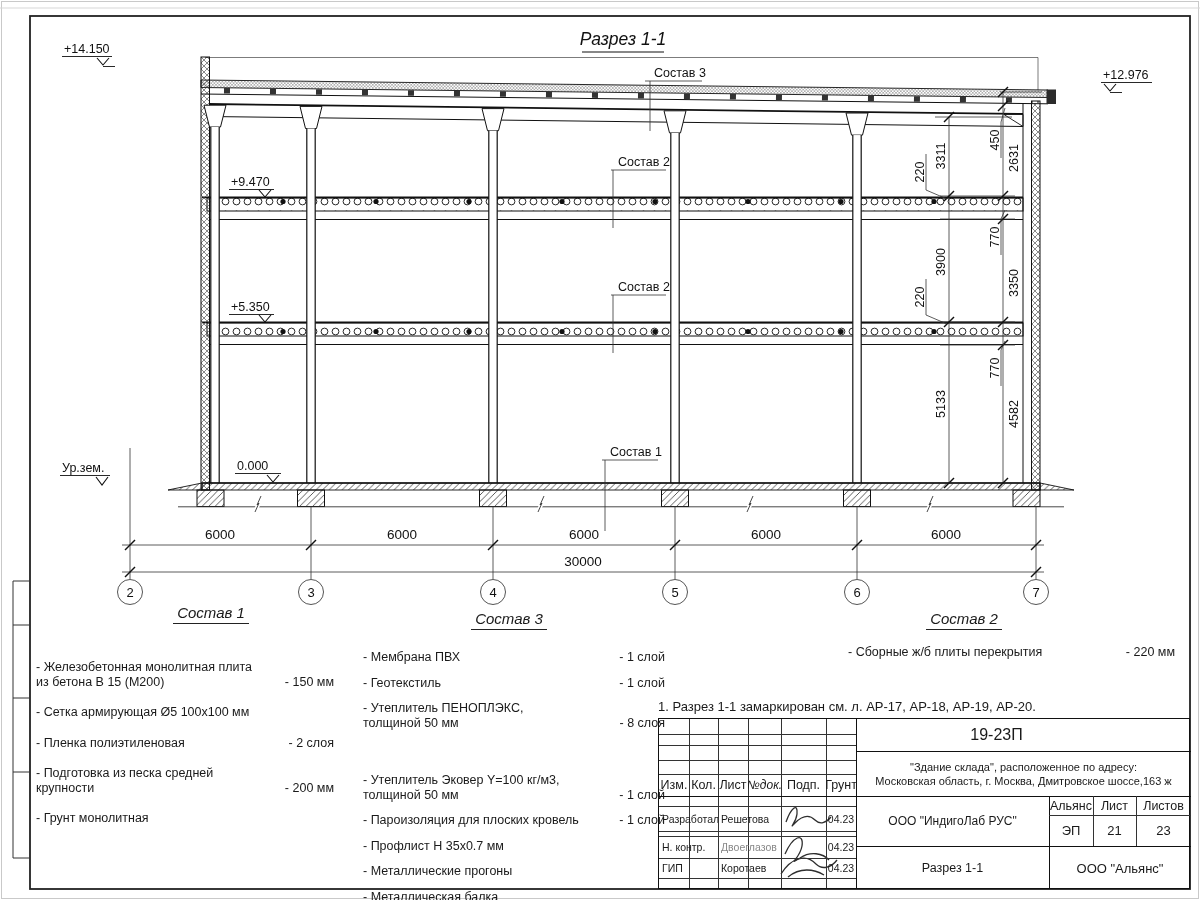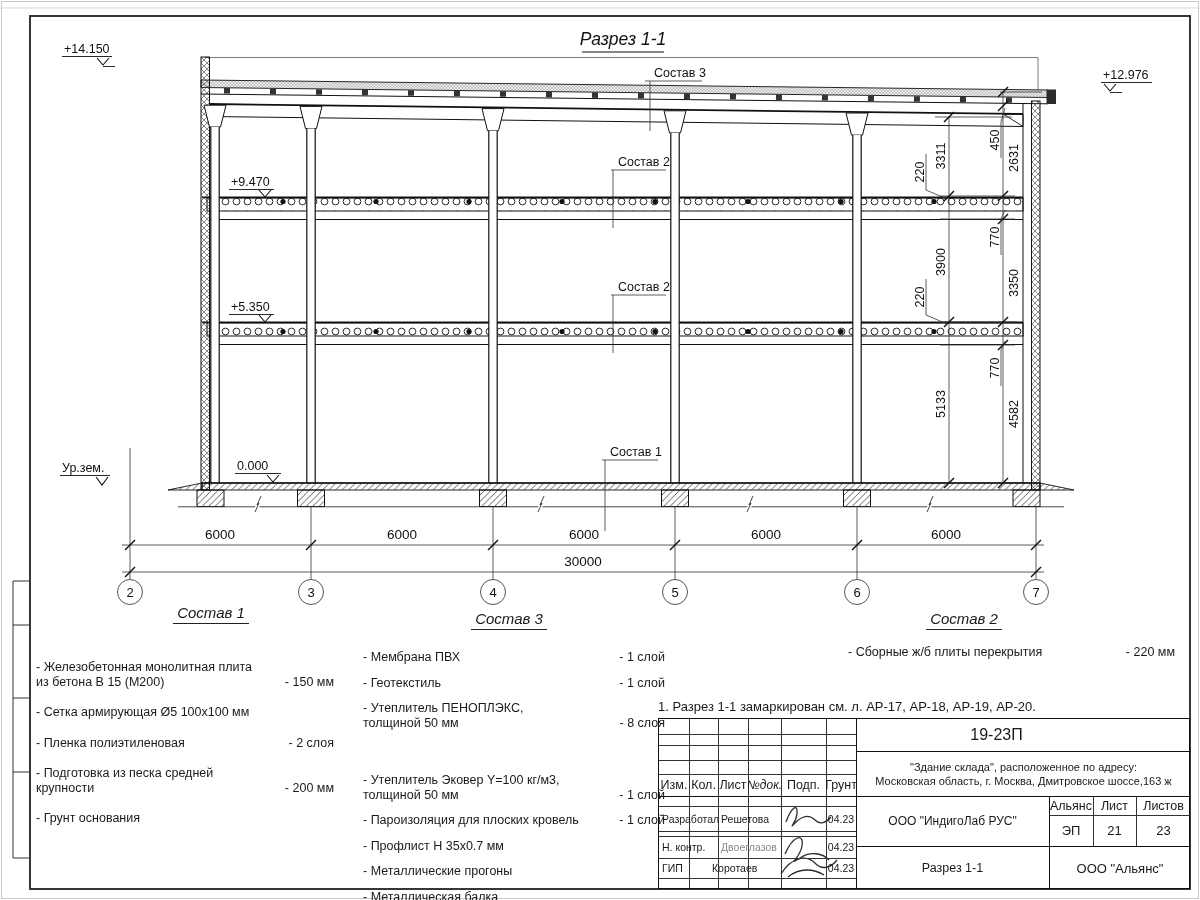--- a/index.html
+++ b/index.html
@@ -331,21 +331,21 @@
       </div>
   <div class="li">
         <span class="txt">- Пленка полиэтиленовая</span>
         <span class="val">-  2 слоя</span>
       </div>
   <div class="li">
         <span class="txt" style="max-width:200px;">- Подготовка из песка средней крупности</span>
         <span class="val">- 200 мм</span>
       </div>
   <div class="li">
-        <span class="txt">- Грунт основания</span>
+        <span class="txt">- Грунт монолитная</span>
         <span class="val"></span>
       </div>
 </div>
 
 <div class="abs leg-block b3" style="left:363px;top:650px;width:302px;">
   <div class="li">
         <span class="txt">- Мембрана ПВХ</span>
         <span class="val">- 1 слой</span>
       </div>
   <div class="li">
@@ -414,21 +414,21 @@
   <div class="cell" style="left:122px;top:55px;width:45px;height:22px;">Подп.</div>
   <div class="cell" style="left:167px;top:55px;width:30px;height:22px;">Грунт</div>
 
   <div class="cell small left" style="left:0;top:87px;width:59px;height:25px;">Разработал</div>
   <div class="cell small left" style="left:59px;top:87px;width:63px;height:25px;">Решетова</div>
   <div class="cell small" style="left:167px;top:87px;width:30px;height:25px;">04.23</div>
   <div class="cell small left" style="left:0;top:117px;width:59px;height:22px;">Н. контр.</div>
   <div class="cell small left muted" style="left:59px;top:117px;width:63px;height:22px;">Двоеглазов</div>
   <div class="cell small" style="left:167px;top:117px;width:30px;height:22px;">04.23</div>
   <div class="cell small left" style="left:0;top:139px;width:59px;height:20px;">ГИП</div>
-  <div class="cell small left" style="left:50px;top:139px;width:63px;height:20px;">Коротаев</div>
+  <div class="cell small left" style="left:59px;top:139px;width:63px;height:20px;">Коротаев</div>
   <div class="cell small" style="left:167px;top:139px;width:30px;height:20px;">04.23</div>
 
   <div class="hline" style="top:32px;left:197px;width:335px;border-top:1.3px solid #111;"></div>
   <div class="hline" style="top:77px;left:197px;width:335px;border-top:1.3px solid #111;"></div>
   <div class="hline" style="top:127px;left:197px;width:335px;border-top:1.3px solid #111;"></div>
   <div class="vline" style="left:390px;top:77px;border-left:1.3px solid #111;"></div>
   <div class="vline" style="left:434px;top:77px;height:50px;bottom:auto;"></div>
   <div class="vline" style="left:477px;top:77px;height:50px;bottom:auto;"></div>
   <div class="hline" style="top:96px;left:390px;width:142px;"></div>
   <div class="cell" style="left:197px;top:0;width:281px;height:32px;font-size:16px;">19-23П</div>

